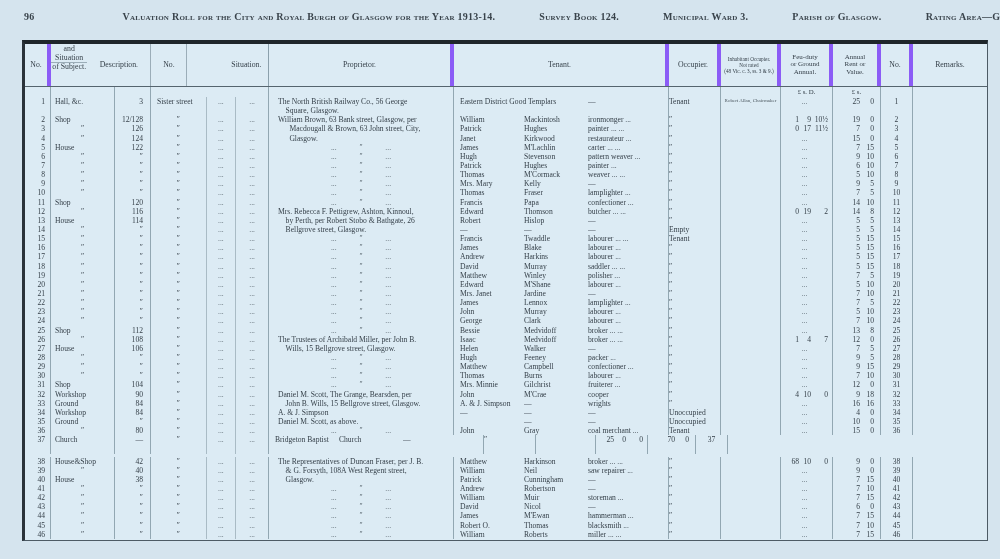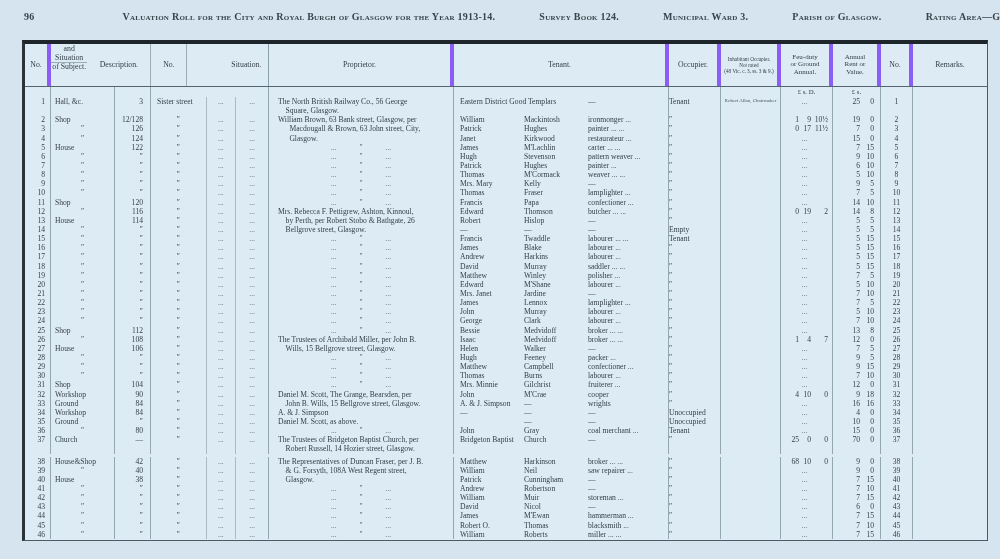--- a/index.html
+++ b/index.html
@@ -1122,22 +1122,20 @@
       </div>
       <div class="r tall">
         <div class="c no w-no">37</div>
         <div class="c desc w-desc">Church</div>
         <div class="c num w-num">—</div>
         <div class="c sit w-sit">
           <span class="sm dit">″</span>
           <span class="sd">...</span>
           <span class="sd">...</span>
         </div>
-        <div class="c prop w-prop">The Trustees of Bridgeton Baptist Church, per
-  Robert Russell, 14 Hozier street, Glasgow.</div>
         <div class="c ten w-ten">
           <span class="t1">Bridgeton Baptist</span>
           <span class="t2">Church</span>
           <span class="t3">—</span>
         </div>
         <div class="c occ w-occ">″</div>
         <div class="c inhab w-inhab"></div>
         <div class="c feu w-feu">
           <span class="f f1">25</span>
           <span class="f f2">0</span>

